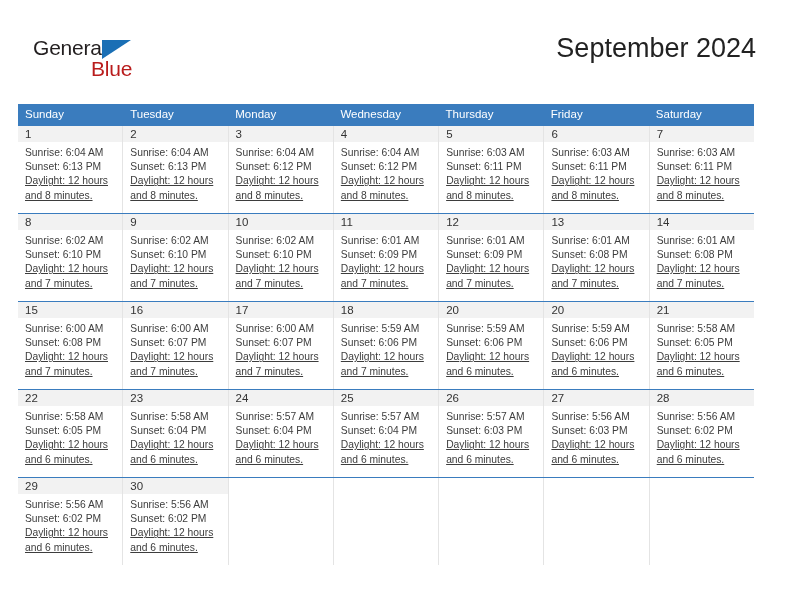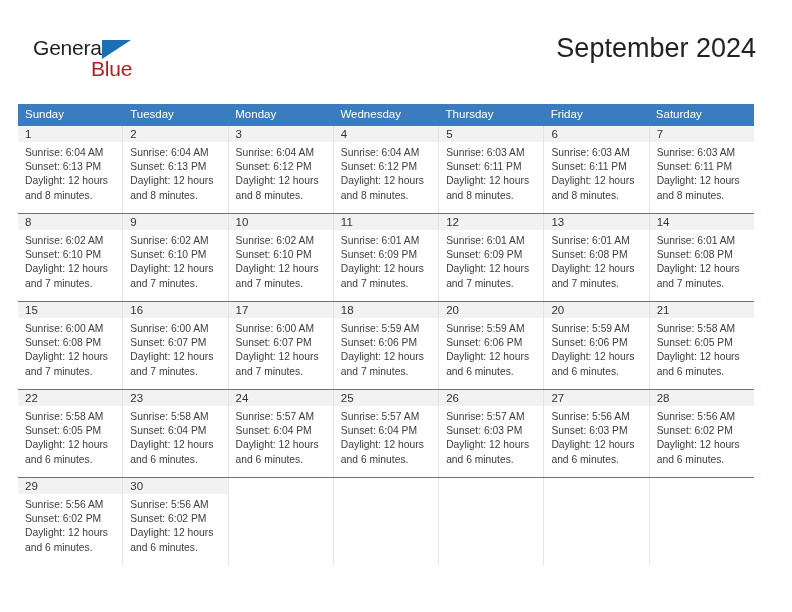--- a/index.html
+++ b/index.html
@@ -141,20 +141,21 @@
     padding: 4px 6px 0 7px;
     font-size: 10.3px;
     line-height: 14.2px;
     color: #3d3d3d;
   }
   .dayinfo div {
     white-space: nowrap;
   }
   .dayinfo .daylight-line {
     white-space: normal;
+    text-decoration: underline;
   }
 </style>
 </head>
 <body>
 
 <div class="page">
 
   <div class="top">
 
     <div class="logo">

